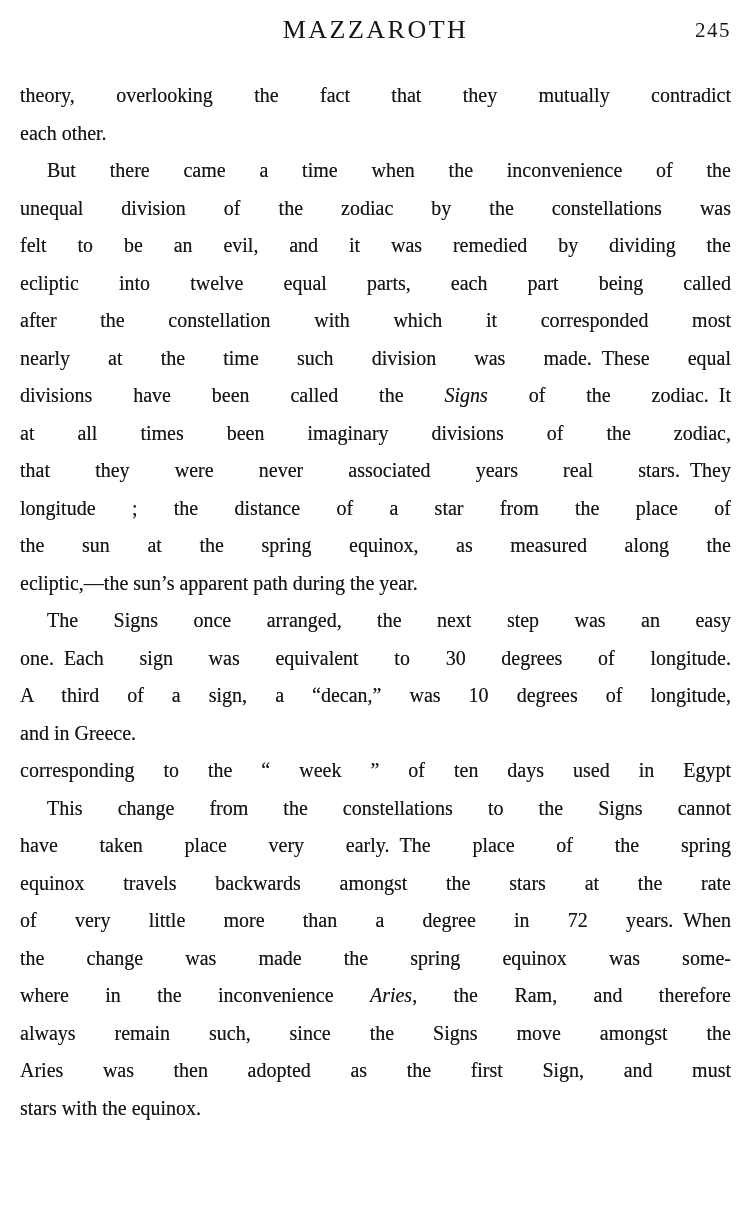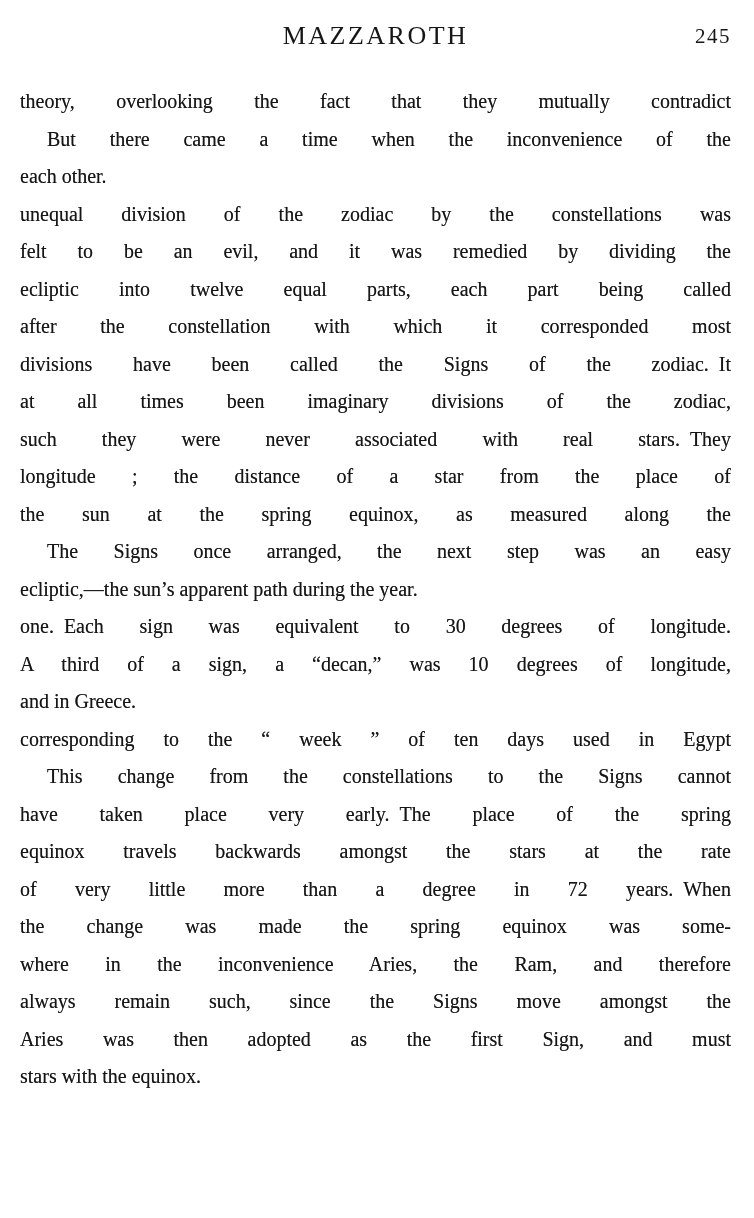--- a/index.html
+++ b/index.html
@@ -8,21 +8,21 @@
     background: #ffffff;
   }
   .page {
     position: relative;
     width: 754px;
     height: 1218px;
     box-sizing: border-box;
     background: #ffffff;
     color: #161616;
     font-family: "Liberation Serif", "DejaVu Serif", serif;
-    padding: 21px 23px 0 20px;
+    padding: 15px 23px 0 20px;
     overflow: hidden;
   }
   .running-header {
     position: relative;
     height: 30px;
     margin-bottom: 32px;
   }
   .header-title {
     text-align: center;
     font-size: 26px;
@@ -46,45 +46,47 @@
     text-align: justify;
     text-align-last: justify;
   }
   .line.last {
     text-align-last: left;
   }
   .line.indent {
     text-indent: 27px;
   }
   .italic {
+    font-style: italic;
   }
 </style>
 </head>
 <body>
 
 <div class="page">
   <div class="running-header">
     <div class="header-title">MAZZAROTH</div>
     <div class="page-number">245</div>
   </div>
   <div class="page-body">
       <div class="line"><span>theory, overlooking the fact that they mutually contradict</span></div>
+      <div class="line last"><span>each other.</span></div>
       <div class="line indent"><span>But there came a time when the inconvenience of the</span></div>
-      <div class="line last"><span>each other.</span></div>
       <div class="line"><span>unequal division of the zodiac by the constellations was</span></div>
       <div class="line"><span>felt to be an evil, and it was remedied by dividing the</span></div>
       <div class="line"><span>ecliptic into twelve equal parts, each part being called</span></div>
       <div class="line"><span>after the constellation with which it corresponded most</span></div>
+      <div class="line"><span>nearly at the time such division was made. These equal</span></div>
       <div class="line"><span>divisions have been called the </span><span class="italic">Signs</span><span> of the zodiac. It</span></div>
       <div class="line"><span>at all times been imaginary divisions of the zodiac,</span></div>
-      <div class="line"><span>such they were never associated with real stars. They</span></div>
+      <div class="line"><span>that they were never associated years real stars. They</span></div>
       <div class="line"><span>longitude ; the distance of a star from the place of</span></div>
       <div class="line"><span>the sun at the spring equinox, as measured along the</span></div>
+      <div class="line last"><span>ecliptic,—the sun’s apparent path during the year.</span></div>
       <div class="line indent"><span>The Signs once arranged, the next step was an easy</span></div>
-      <div class="line last"><span>ecliptic,—the sun’s apparent path during the year.</span></div>
       <div class="line"><span>one. Each sign was equivalent to 30 degrees of longitude.</span></div>
       <div class="line"><span>A third of a sign, a “decan,” was 10 degrees of longitude,</span></div>
       <div class="line last"><span>and in Greece.</span></div>
       <div class="line"><span>corresponding to the “ week ” of ten days used in Egypt</span></div>
       <div class="line indent"><span>This change from the constellations to the Signs cannot</span></div>
       <div class="line"><span>have taken place very early. The place of the spring</span></div>
       <div class="line"><span>equinox travels backwards amongst the stars at the rate</span></div>
       <div class="line"><span>of very little more than a degree in 72 years. When</span></div>
       <div class="line"><span>the change was made the spring equinox was some-</span></div>
       <div class="line"><span>where in the inconvenience </span><span class="italic">Aries</span><span>, the Ram, and therefore</span></div>

